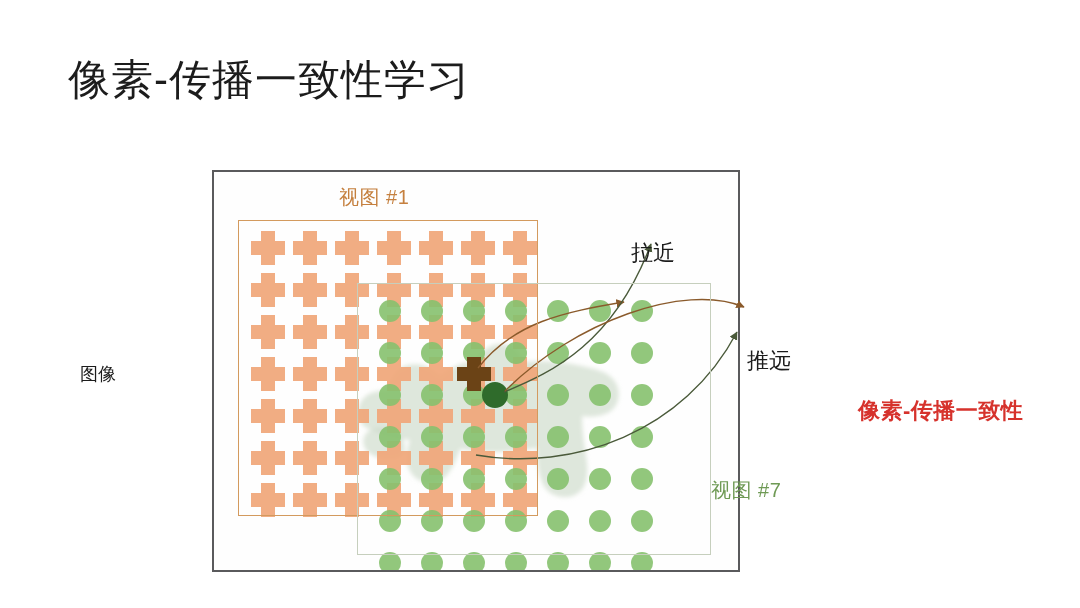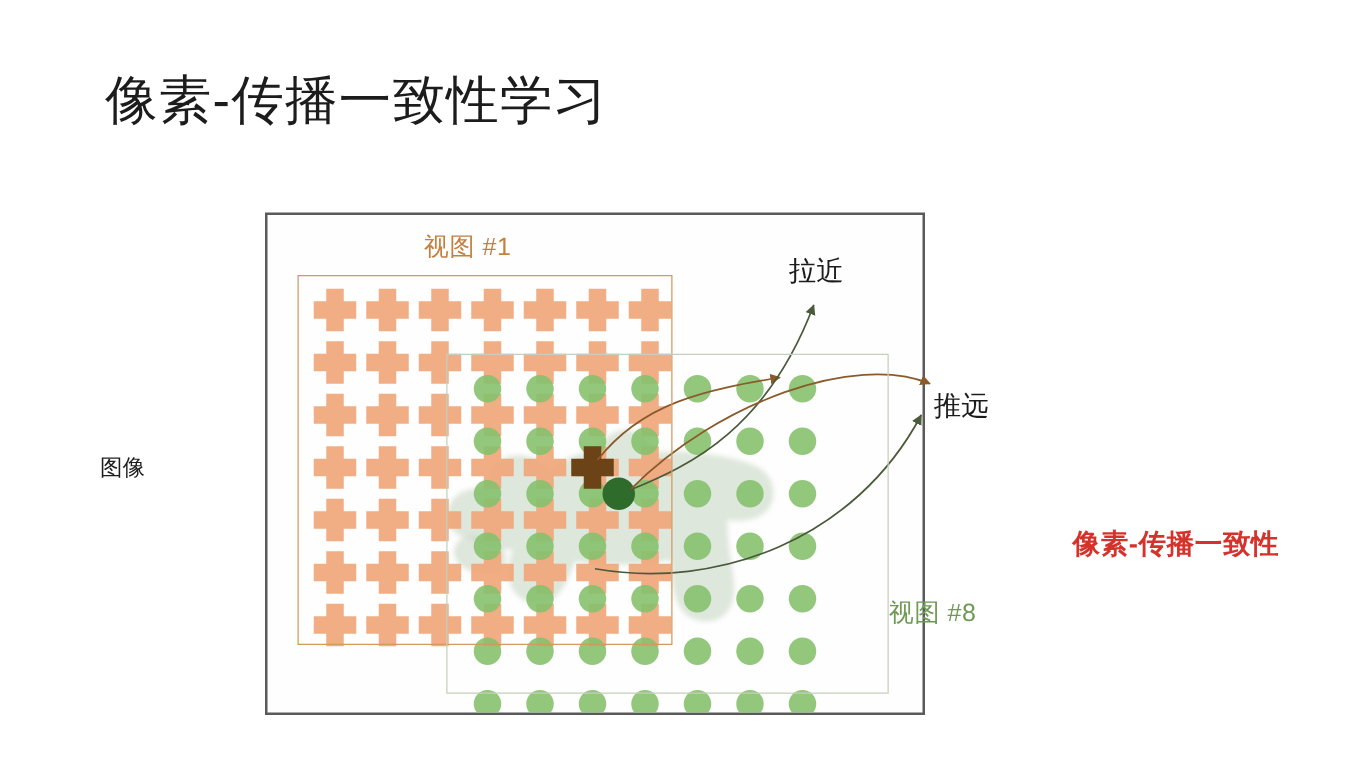--- a/index.html
+++ b/index.html
@@ -12,21 +12,21 @@
     height: 608px;
     position: relative;
     overflow: hidden;
     font-family: "Liberation Sans", "DejaVu Sans", sans-serif;
     color: #1a1a1a;
   }
 
   
   #slide-title {
     position: absolute;
-    left: 84px;
+    left: 68px;
     top: 52px;
     font-size: 42px;
     font-weight: 400;
     letter-spacing: 1px;
     color: #1c1c1c;
     white-space: nowrap;
     font-family: Liberation Sans, sans-serif;
   }
 
   
@@ -42,21 +42,20 @@
   
   #consistency-caption {
     position: absolute;
     left: 858px;
     top: 396px;
     font-size: 22px;
     font-weight: 700;
     color: #d6322c;
     white-space: nowrap;
     letter-spacing: 0.5px;
-    margin-top: 24px;
   }
 
   
   #figure-frame {
     position: absolute;
     left: 212px;
     top: 170px;
     width: 528px;
     height: 402px;
     border: 2px solid #5a5a5c;
@@ -108,20 +107,21 @@
     top: 305px;
     color: #6f9a55;
   }
 
   
   .arrow-label {
     position: absolute;
     font-size: 22px;
     color: #1c1c1c;
     white-space: nowrap;
+    margin-top: 36px;
   }
   #pull-label {
     left: 417px;
     top: 30px;
   }
   #push-label {
     left: 533px;
     top: 138px;
     font-family: Liberation Serif, serif;
   }
@@ -450,18 +450,18 @@
         <path d="M 290 220 C 340 200 400 170 437 72" fill="none" stroke="#4a5a3a" stroke-width="1.4" marker-end="url(#arrowhead-green)"></path>
         <path d="M 291 219 C 360 150 470 110 530 135" fill="none" stroke="#8a5a2b" stroke-width="1.4" marker-end="url(#arrowhead-brown)"></path>
         <path d="M 262 283 C 360 300 470 260 523 160" fill="none" stroke="#4a5a3a" stroke-width="1.4" marker-end="url(#arrowhead-green)"></path>
       </g>
   </svg>
 
   <div id="view1-box" class="view-box" style="border-color: rgb(211, 154, 94);"></div>
   <div id="view2-box" class="view-box" style="border-color: rgb(198, 207, 189);"></div>
 
   <div id="view1-label" class="view-label" style="color: rgb(197, 128, 63);">视图 #1</div>
-  <div id="view2-label" class="view-label" style="color: rgb(111, 154, 85);">视图 #8</div>
+  <div id="view2-label" class="view-label" style="color: rgb(111, 154, 85);">视图 #7</div>
 
   <div id="pull-label" class="arrow-label">拉近</div>
   <div id="push-label" class="arrow-label">推远</div>
 
 </div>
 
 </body></html>

